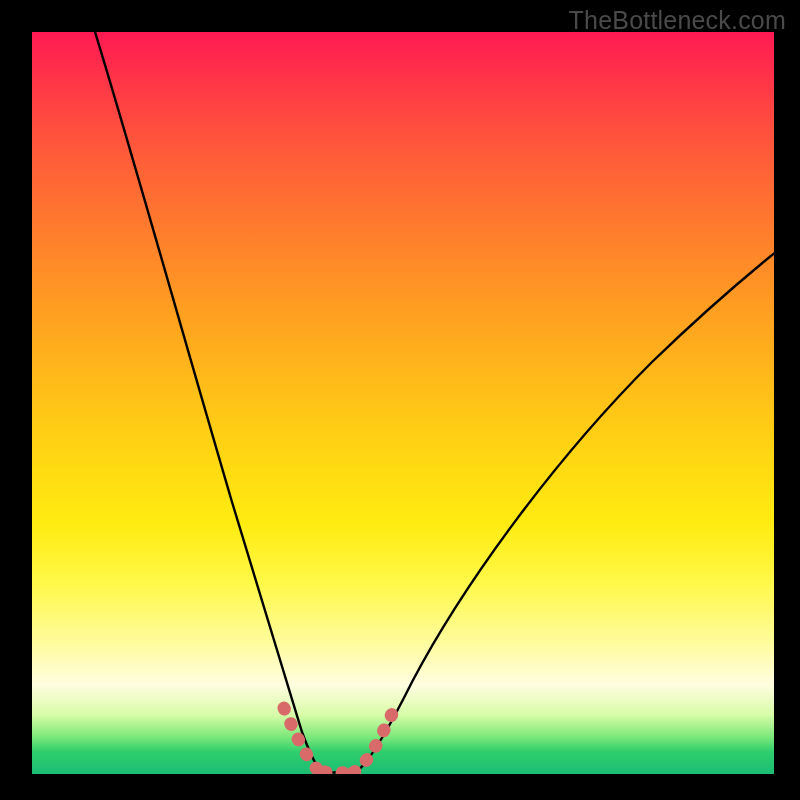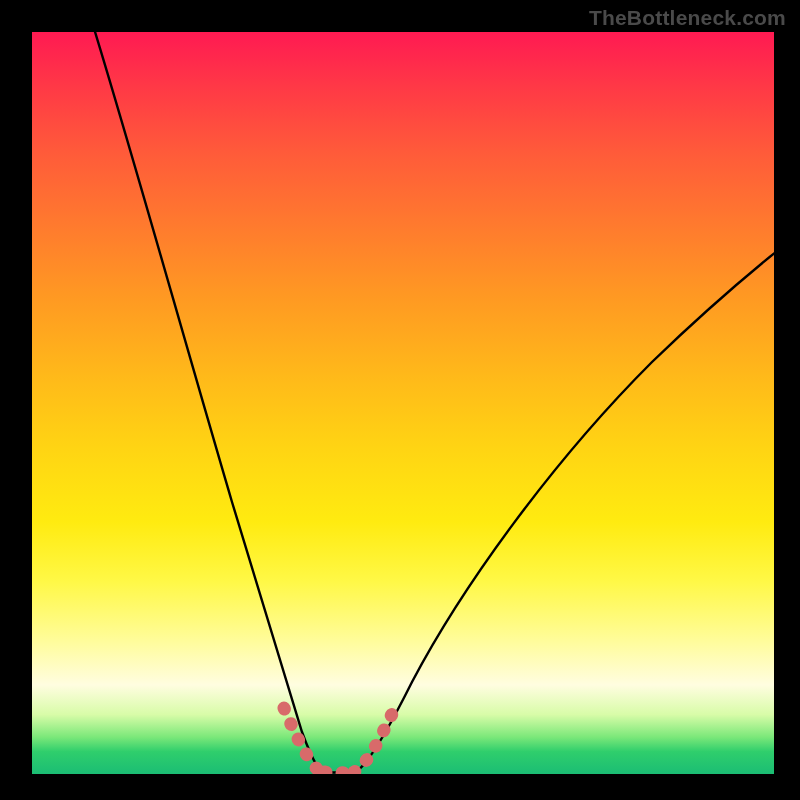--- a/index.html
+++ b/index.html
@@ -9,22 +9,22 @@
     background: #000;
     position: relative;
     overflow: hidden;
     font-family: Arial, sans-serif;
   }
   .watermark {
     position: absolute;
     top: 6px;
     right: 14px;
     color: #4a4a4a;
-    font-size: 21px;
-    font-weight: 700;
+    font-size: 25px;
+    font-weight: 400;
     z-index: 10;
     letter-spacing: 0.2px;
   }
   .plot-area {
     position: absolute;
     left: 32px;
     top: 32px;
     width: 742px;
     height: 742px;
     background: linear-gradient(to bottom,

